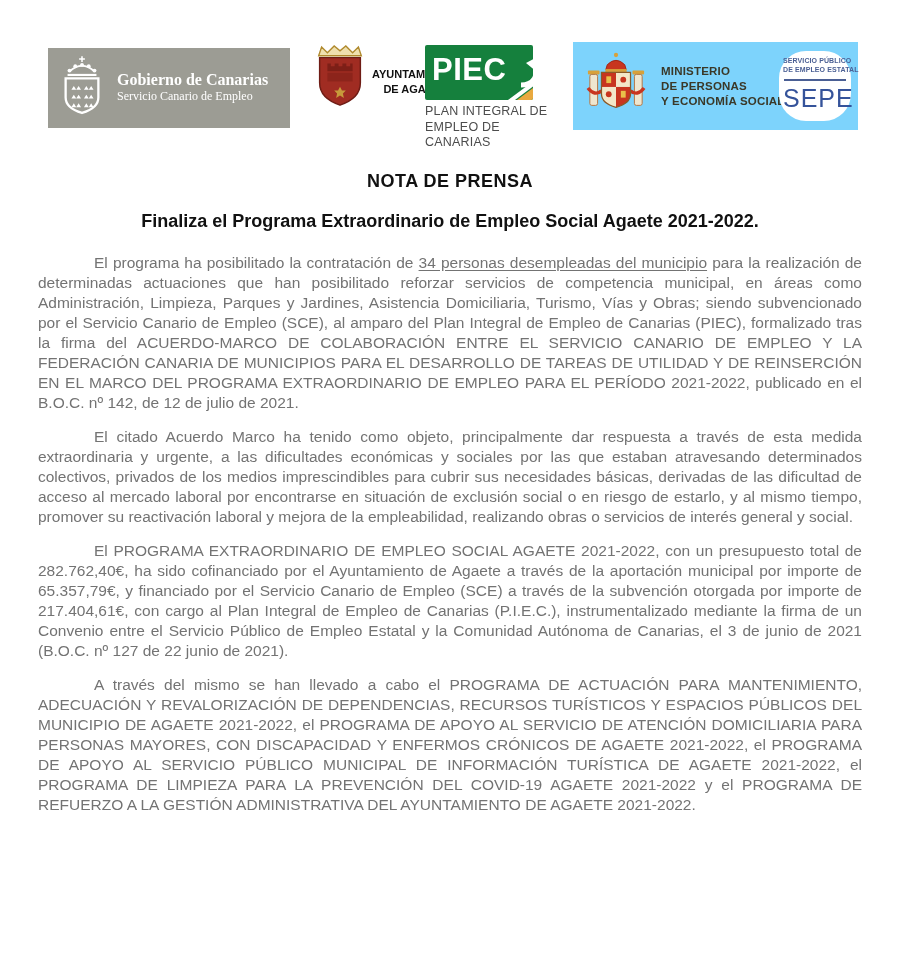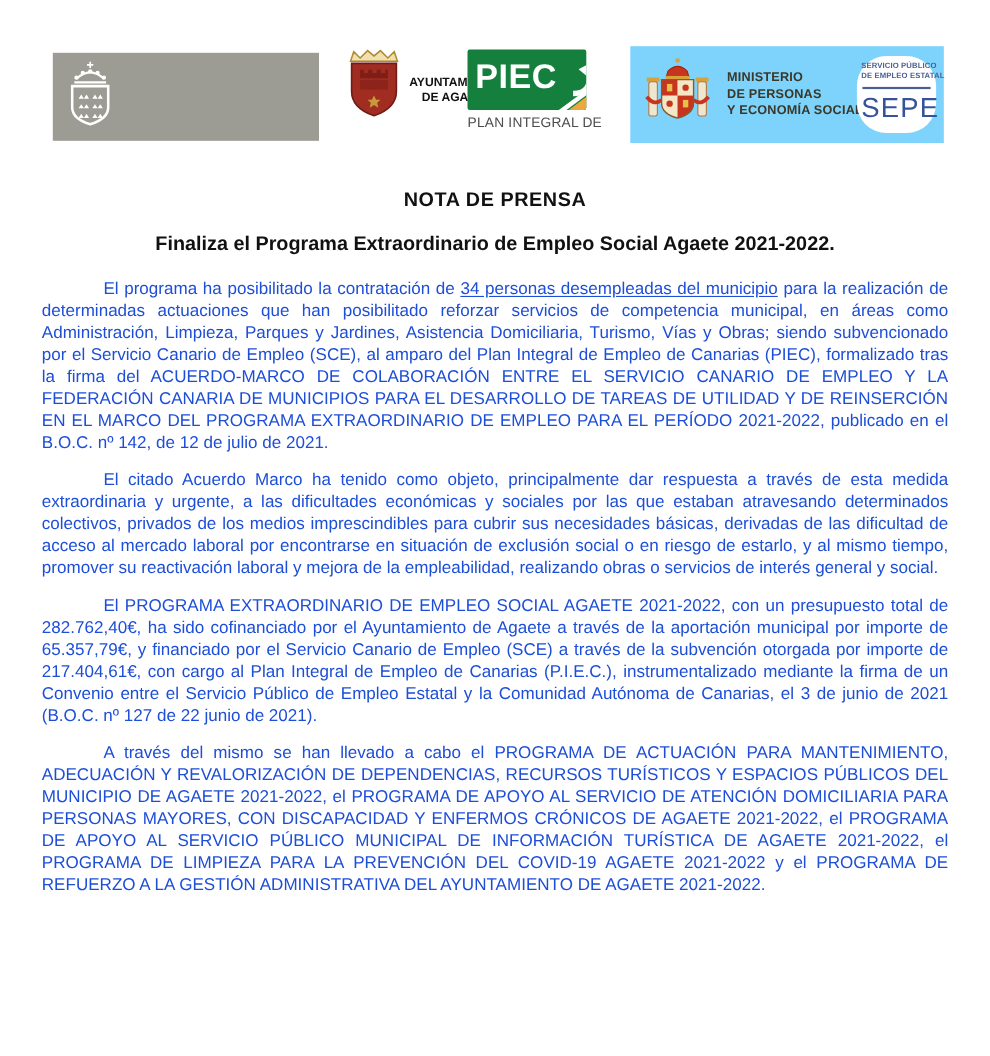--- a/index.html
+++ b/index.html
@@ -64,21 +64,21 @@
     font-size:18px; font-weight:bold; letter-spacing:0.5px; color:#111;
   }
   .headline {
     margin-top:19px; text-align:center;
     font-size:18px; font-weight:bold; color:#111;
   }
   .doc p {
     margin-top:14px;
     font-size:15.5px; line-height:20px;
     text-align:justify; text-indent:56px;
-    color:#1d4ed8;
+    color:#737373;
   }
   .doc p.first { margin-top:21px; }
   .u { text-decoration:underline; text-underline-offset:2px; }
 </style>
 </head>
 <body>
 
 <div class="page">
 
   <header class="logos">
@@ -98,20 +98,24 @@
           <g fill="#fff">
             <path d="M16 36 l2.5 -4 l2.5 4 z M21 36 l2.5 -4 l2.5 4 z"></path>
             <path d="M29 36 l2.5 -4 l2.5 4 z M34 36 l2.5 -4 l2.5 4 z"></path>
             <path d="M16 45 l2.5 -4 l2.5 4 z M21 45 l2.5 -4 l2.5 4 z"></path>
             <path d="M29 45 l2.5 -4 l2.5 4 z M34 45 l2.5 -4 l2.5 4 z"></path>
             <path d="M16 54 l2.5 -4 l2.5 4 z M21 54 l2.5 -4 l2.5 4 z"></path>
             <path d="M29 54 l2.5 -4 l2.5 4 z M34 54 l2.5 -4 l2.5 4 z"></path>
           </g>
         </svg>
       </span>
+      <div class="gobcan-text">
+        <div class="gobcan-title">Gobierno de Canarias</div>
+        <div class="gobcan-subtitle">Servicio Canario de Empleo</div>
+      </div>
     </div>
 
     <div class="logo-agaete">
       <span>
         <svg width="64" height="72" viewBox="0 0 66 74" aria-hidden="true">
           <path d="M11 14 L14 5 L20 11 L27 4 L33 9 L39 4 L46 11 L52 5 L55 14 Z" fill="#efe0ae" stroke="#b08a2e" stroke-width="1.4"></path>
           <path d="M12 16 h42 v26 q0 16 -21 23 q-21 -7 -21 -23 z" fill="#a02c22" stroke="#6e1c15" stroke-width="1.5"></path>
           <path d="M20 22 h3.5 v3 h4 v-3 h4 v3 h4 v-3 h4 v3 h4 v-3 h2.5 v8 h-26 z" fill="#7d1f17"></path>
           <rect x="20" y="31.5" width="26" height="9" fill="#8c241b"></rect>
           <path d="M33 46 l2 4 h4 l-3 3 l1 4.5 l-4 -2.5 l-4 2.5 l1 -4.5 l-3 -3 h4 z" fill="#c79a3b"></path>
@@ -130,20 +134,21 @@
           <svg class="piec-overlay" width="133" height="55" viewBox="0 0 133 55" aria-hidden="true">
             <polygon points="133,55 92,55 133,24" fill="#e9a93f"></polygon>
             <polygon points="83,55 90,55 133,23 133,18" fill="#ffffff"></polygon>
             <path d="M96 40 Q114 40 111 18" stroke="#ffffff" stroke-width="5" fill="none"></path>
             <polygon points="101,18 118,9 113,28" fill="#ffffff"></polygon>
           </svg>
         </span>
       </div>
       <div class="piec-label">
         <div>PLAN INTEGRAL DE</div>
+        <div>EMPLEO DE CANARIAS</div>
       </div>
     </div>
 
     <div class="logo-ministerio">
       <span class="spain-arms">
         <svg width="62" height="70" viewBox="0 0 64 72" aria-hidden="true">
           <defs>
             <clipPath id="esc">
                 <path d="M17 22 h30 v22 q0 10 -15 14 q-15 -4 -15 -14 z"></path>
               </clipPath>

